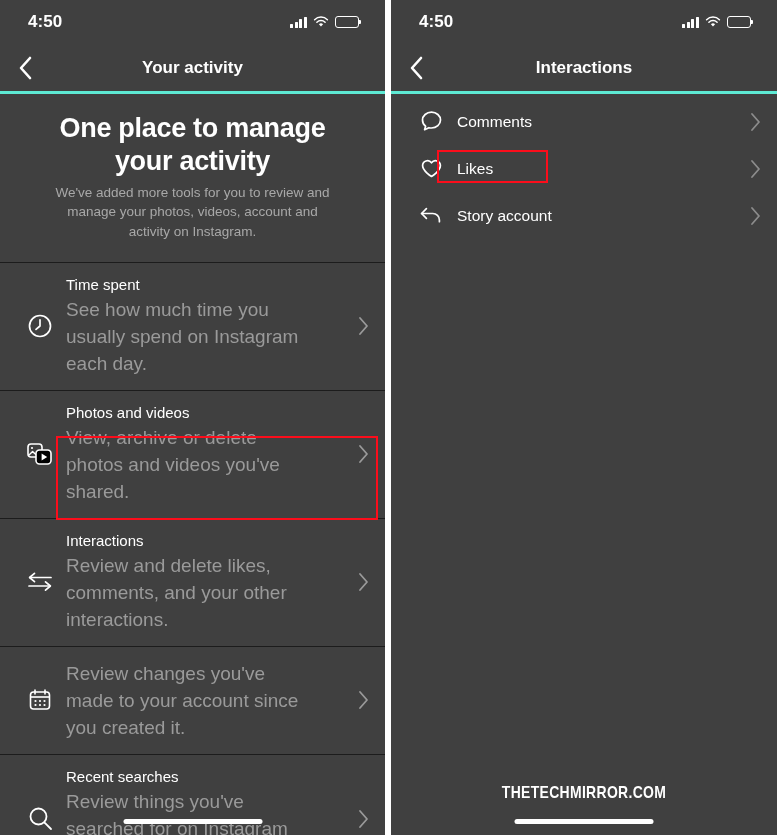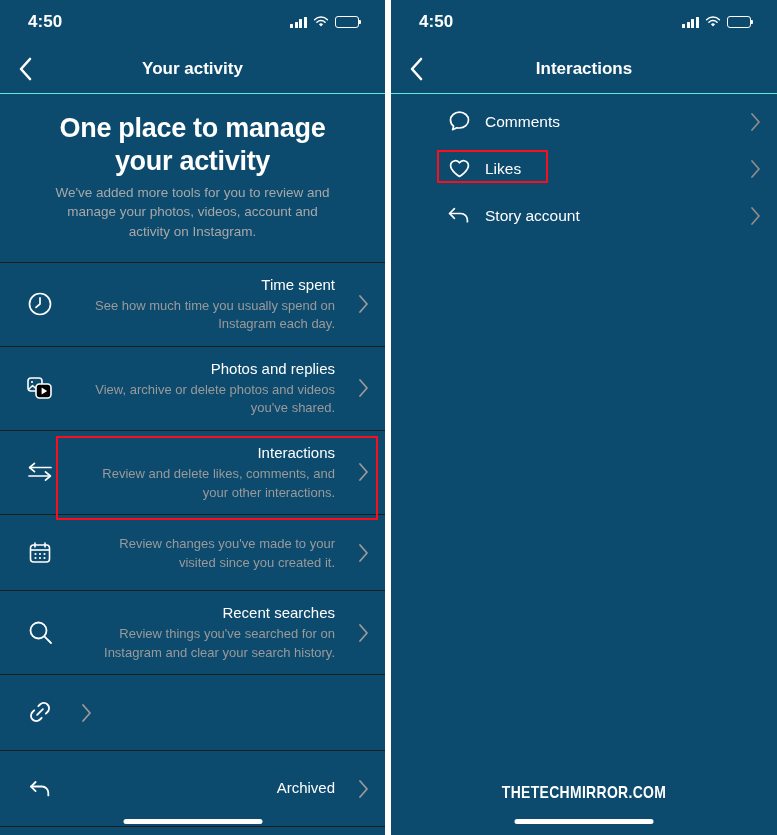--- a/index.html
+++ b/index.html
@@ -10,21 +10,21 @@
     overflow: hidden;
   }
   .screens {
     display: flex;
     width: 777px; height: 835px;
     background: #ffffff;
   }
   .phone {
     position: relative;
     width: 385px; height: 835px;
-    background: #0c4a6e;
+    background: #404040;
     overflow: hidden;
     flex: 0 0 auto;
   }
   .phone.right { width: 386px; margin-left: 6px; }
 
   
   .statusbar {
     height: 44px;
     display: flex; align-items: center;
     justify-content: space-between;
@@ -52,21 +52,21 @@
     content: ""; position: absolute; right: -3.4px; top: 3.3px;
     width: 2px; height: 4px; background: #fff; border-radius: 0 1px 1px 0;
   }
   .battery .fill { height: 100%; background: #fff; border-radius: 1px; width: 42%; }
 
   
   .navbar {
     position: relative;
     height: 50px;
     display: flex; align-items: center; justify-content: center;
-    border-bottom: 1px solid #5eead4;
+    border-bottom: 3px solid #5eead4;
   }
   .nav-title { color: #fff; font-size: 17px; font-weight: 700; }
   .back-btn {
     position: absolute; left: 8px; top: 50%;
     transform: translateY(-50%);
     width: 34px; height: 34px;
     display: flex; align-items: center; justify-content: center;
     cursor: pointer;
   }
 
@@ -90,27 +90,26 @@
     display: flex; align-items: center;
     padding: 12px 16px 12px 14px;
     border-bottom: 1px solid #1c1c1c;
     min-height: 76px;
     cursor: pointer;
   }
   .row-icon {
     flex: 0 0 52px;
     display: flex; align-items: center; justify-content: center;
   }
-  .row-text { flex: 1 1 auto; padding-right: 8px; text-align: right; }
+  .row-text { flex: 1 1 auto; padding-right: 8px; }
   .row-title { color: #fff; font-size: 15px; line-height: 1.35; }
   .row-sub {
-    color: #9a9a9a; font-size: 13px;
+    color: #9a9a9a; font-size: 19px;
     line-height: 1.42; margin-top: 2px;
     max-width: 250px;
-    margin-left: 20px;
   }
   .chev { flex: 0 0 26px; display: flex; justify-content: flex-end; }
 
   
   .hl-interactions {
     position: absolute;
     left: 56px; top: 436px;
     width: 322px; height: 84px;
     border: 2.5px solid #fc0d1b;
     pointer-events: none;
@@ -119,21 +118,21 @@
   .hl-likes {
     position: absolute;
     left: 46px; top: 150px;
     width: 111px; height: 33px;
     border: 2.5px solid #fc0d1b;
     pointer-events: none;
     z-index: 5;
   }
 
   
-  .slist { padding-top: 4px; padding-left: 28px; }
+  .slist { padding-top: 4px; }
   .srow {
     display: flex; align-items: center;
     padding: 11px 16px 11px 14px;
     min-height: 46px;
     cursor: pointer;
   }
   .srow-icon { flex: 0 0 52px; display: flex; align-items: center; justify-content: center; }
   .srow-label { flex: 1 1 auto; color: #fff; font-size: 15.5px; }
 
   
@@ -219,21 +218,21 @@
         <div class="row-icon">
           <svg width="28" height="26" viewBox="0 0 28 26">
             <rect x="2" y="3" width="14" height="13" rx="3" stroke="#fff" stroke-width="1.6" fill="none"></rect>
             <circle cx="6" cy="7" r="1.1" fill="#fff"></circle>
             <path d="M3 14l3.6-3.4 3 2.6" stroke="#fff" stroke-width="1.4" fill="none" stroke-linecap="round" stroke-linejoin="round"></path>
             <rect x="10" y="9" width="15" height="14" rx="3.4" stroke="#fff" stroke-width="1.6" fill="#000"></rect>
             <path d="M15.6 12.6v7l5.6-3.5z" fill="#fff"></path>
           </svg>
         </div>
         <div class="row-text">
-          <div class="row-title">Photos and replies</div>
+          <div class="row-title">Photos and videos</div>
           <div class="row-sub">View, archive or delete photos and videos you've shared.</div>
         </div>
         <div class="chev">
           <svg width="11" height="20" viewBox="0 0 11 20">
               <path d="M2 2l7 8-7 8" stroke="#9a9a9a" stroke-width="1.8" fill="none" stroke-linecap="round" stroke-linejoin="round"></path>
             </svg>
         </div>
       </div>
 
       <div class="row">
@@ -264,21 +263,21 @@
             <path d="M8 3v4M18 3v4" stroke="#fff" stroke-width="1.6" stroke-linecap="round"></path>
             <circle cx="8.5" cy="14" r="1.1" fill="#fff"></circle>
               <circle cx="13" cy="14" r="1.1" fill="#fff"></circle>
               <circle cx="17.5" cy="14" r="1.1" fill="#fff"></circle>
             <circle cx="8.5" cy="18" r="1.1" fill="#fff"></circle>
               <circle cx="13" cy="18" r="1.1" fill="#fff"></circle>
               <circle cx="17.5" cy="18" r="1.1" fill="#fff"></circle>
           </svg>
         </div>
         <div class="row-text">
-          <div class="row-sub">Review changes you've made to your visited since you created it.</div>
+          <div class="row-sub">Review changes you've made to your account since you created it.</div>
         </div>
         <div class="chev">
           <svg width="11" height="20" viewBox="0 0 11 20">
               <path d="M2 2l7 8-7 8" stroke="#9a9a9a" stroke-width="1.8" fill="none" stroke-linecap="round" stroke-linejoin="round"></path>
             </svg>
         </div>
       </div>
 
       <div class="row">
         <div class="row-icon">

